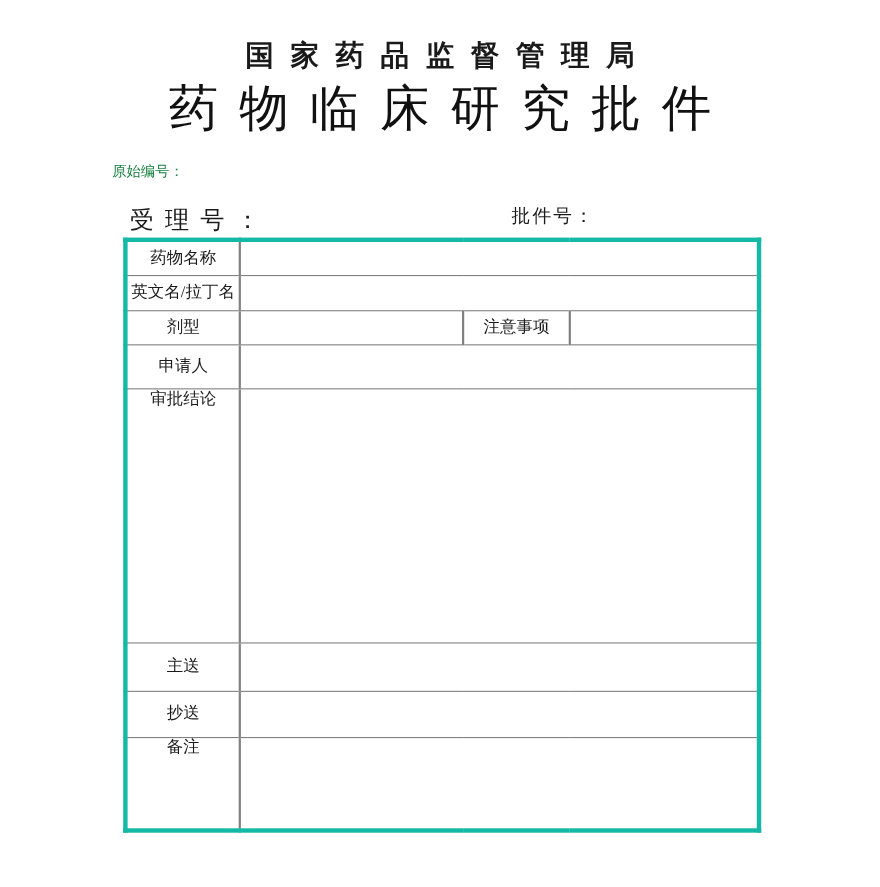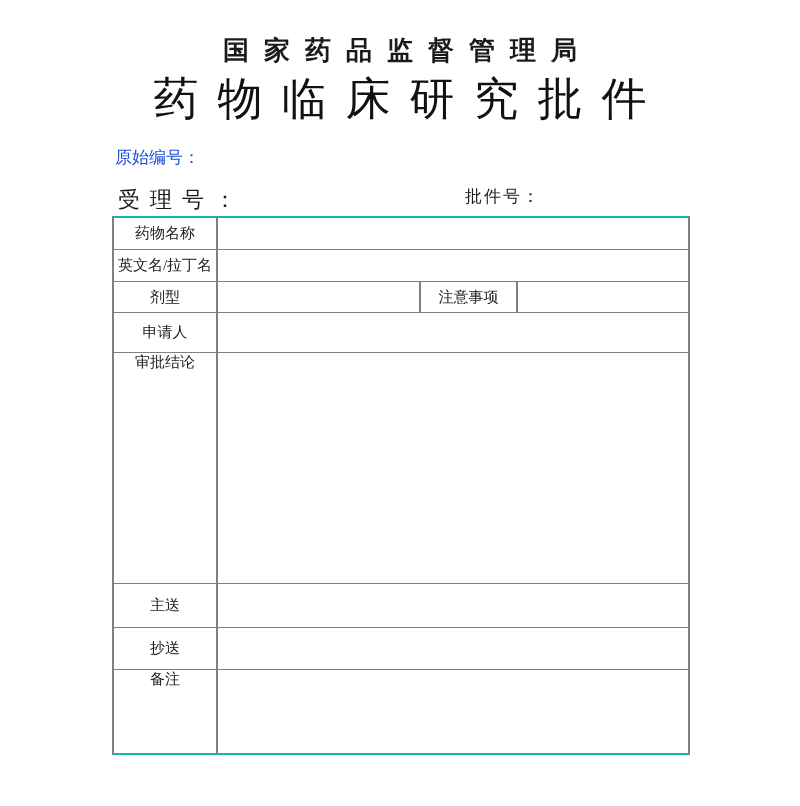--- a/index.html
+++ b/index.html
@@ -39,24 +39,24 @@
     font-size: 45px;
     line-height: 1.1;
     letter-spacing: 19px;
     text-indent: 19px;
     color: #111111;
     white-space: nowrap;
   }
   .orig-no {
     position: absolute;
     top: 149px;
-    left: 115px;
-    font-size: 17px;
+    left: 102px;
+    font-size: 13px;
     line-height: 1.1;
-    color: #1d4ed8;
+    color: #15803d;
   }
   .acceptance-no {
     position: absolute;
     top: 188px;
     left: 118px;
     font-size: 22px;
     line-height: 1.1;
     letter-spacing: 10px;
     color: #1a1a1a;
     white-space: nowrap;
@@ -71,21 +71,21 @@
     color: #1a1a1a;
     white-space: nowrap;
   }
   table.form {
     position: absolute;
     top: 216px;
     left: 112px;
     width: 576px;
     border-collapse: collapse;
     table-layout: fixed;
-    border: 2px solid #14b8a6;
+    border: 4px solid #14b8a6;
   }
   table.form td {
     border-style: solid;
     border-color: #808080;
     border-width: 1px 2px;
     padding: 0;
     font-size: 15px;
     line-height: 1.2;
     color: #1a1a1a;
     overflow: hidden;

